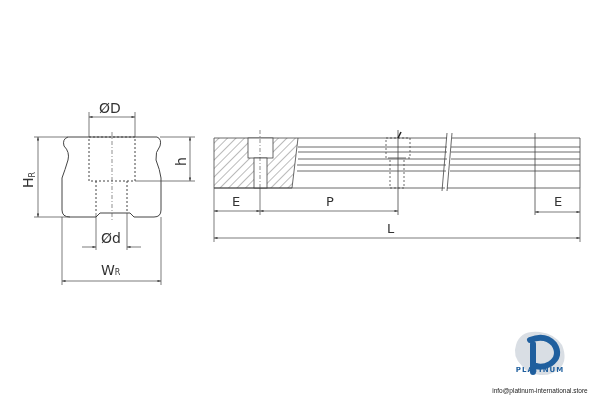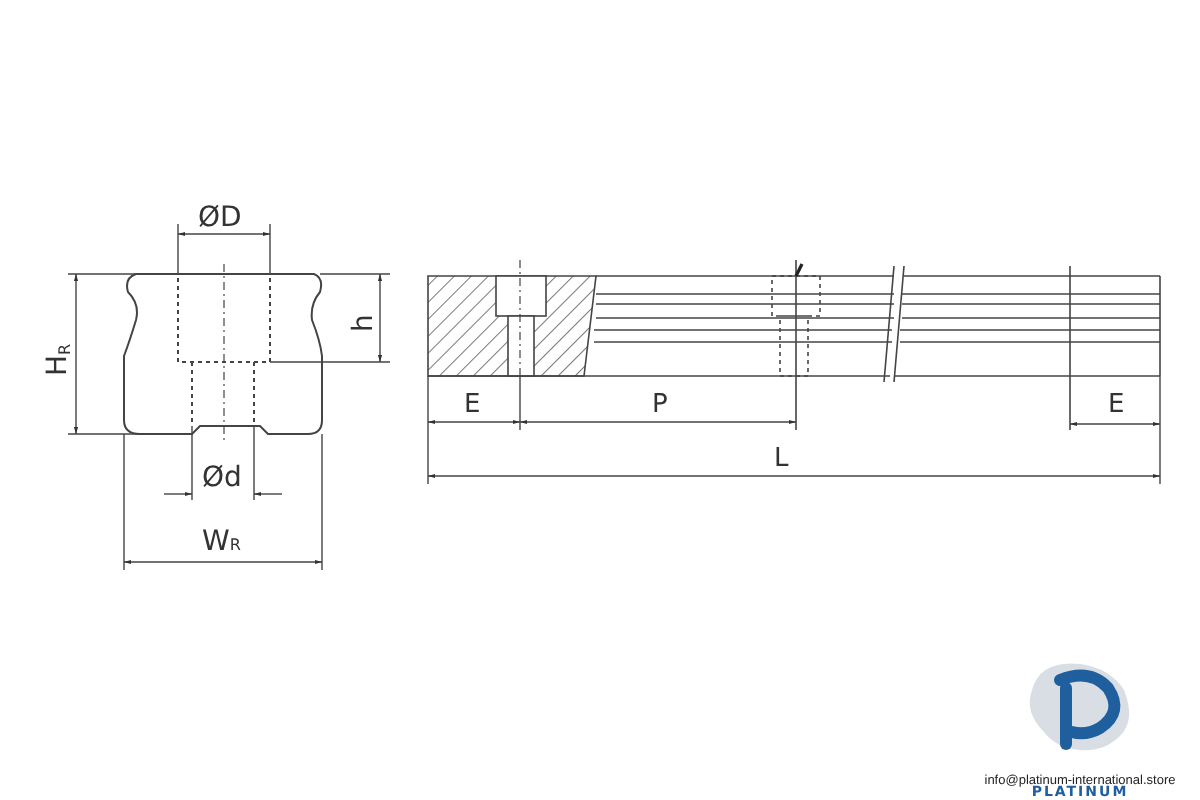--- a/index.html
+++ b/index.html
@@ -1,19 +1,19 @@
 <!DOCTYPE html>
 <html><head>
 <meta charset="utf-8">
 <style>
   html,body{margin:0;padding:0;background:#ffffff;}
   body{width:600px;height:400px;position:relative;overflow:hidden;font-family:"Liberation Sans",sans-serif;}
   svg{position:absolute;left:0;top:0;}
   .lbl{font-family:"DejaVu Sans",sans-serif;fill:#333;}
-  .logo-text{position:absolute;left:500px;top:392px;width:80px;text-align:center;font-family:"DejaVu Sans",sans-serif;font-weight:bold;font-size:7px;letter-spacing:1px;color:#1f5f9e;}
+  .logo-text{position:absolute;left:500px;top:366px;width:80px;text-align:center;font-family:"DejaVu Sans",sans-serif;font-weight:bold;font-size:7px;letter-spacing:1px;color:#1f5f9e;}
   .email{position:absolute;left:482px;top:387px;width:116px;text-align:center;font-family:"Liberation Sans",sans-serif;font-size:6.5px;color:#222;white-space:nowrap;}
 </style>
 </head>
 <body>
 
 <svg width="600" height="400" viewBox="0 0 600 400">
   <defs>
     <pattern id="hatch" patternUnits="userSpaceOnUse" width="6" height="6" patternTransform="rotate(45)">
       <line x1="0" y1="0" x2="0" y2="6" stroke="#555" stroke-width="0.8"></line>
     </pattern>

